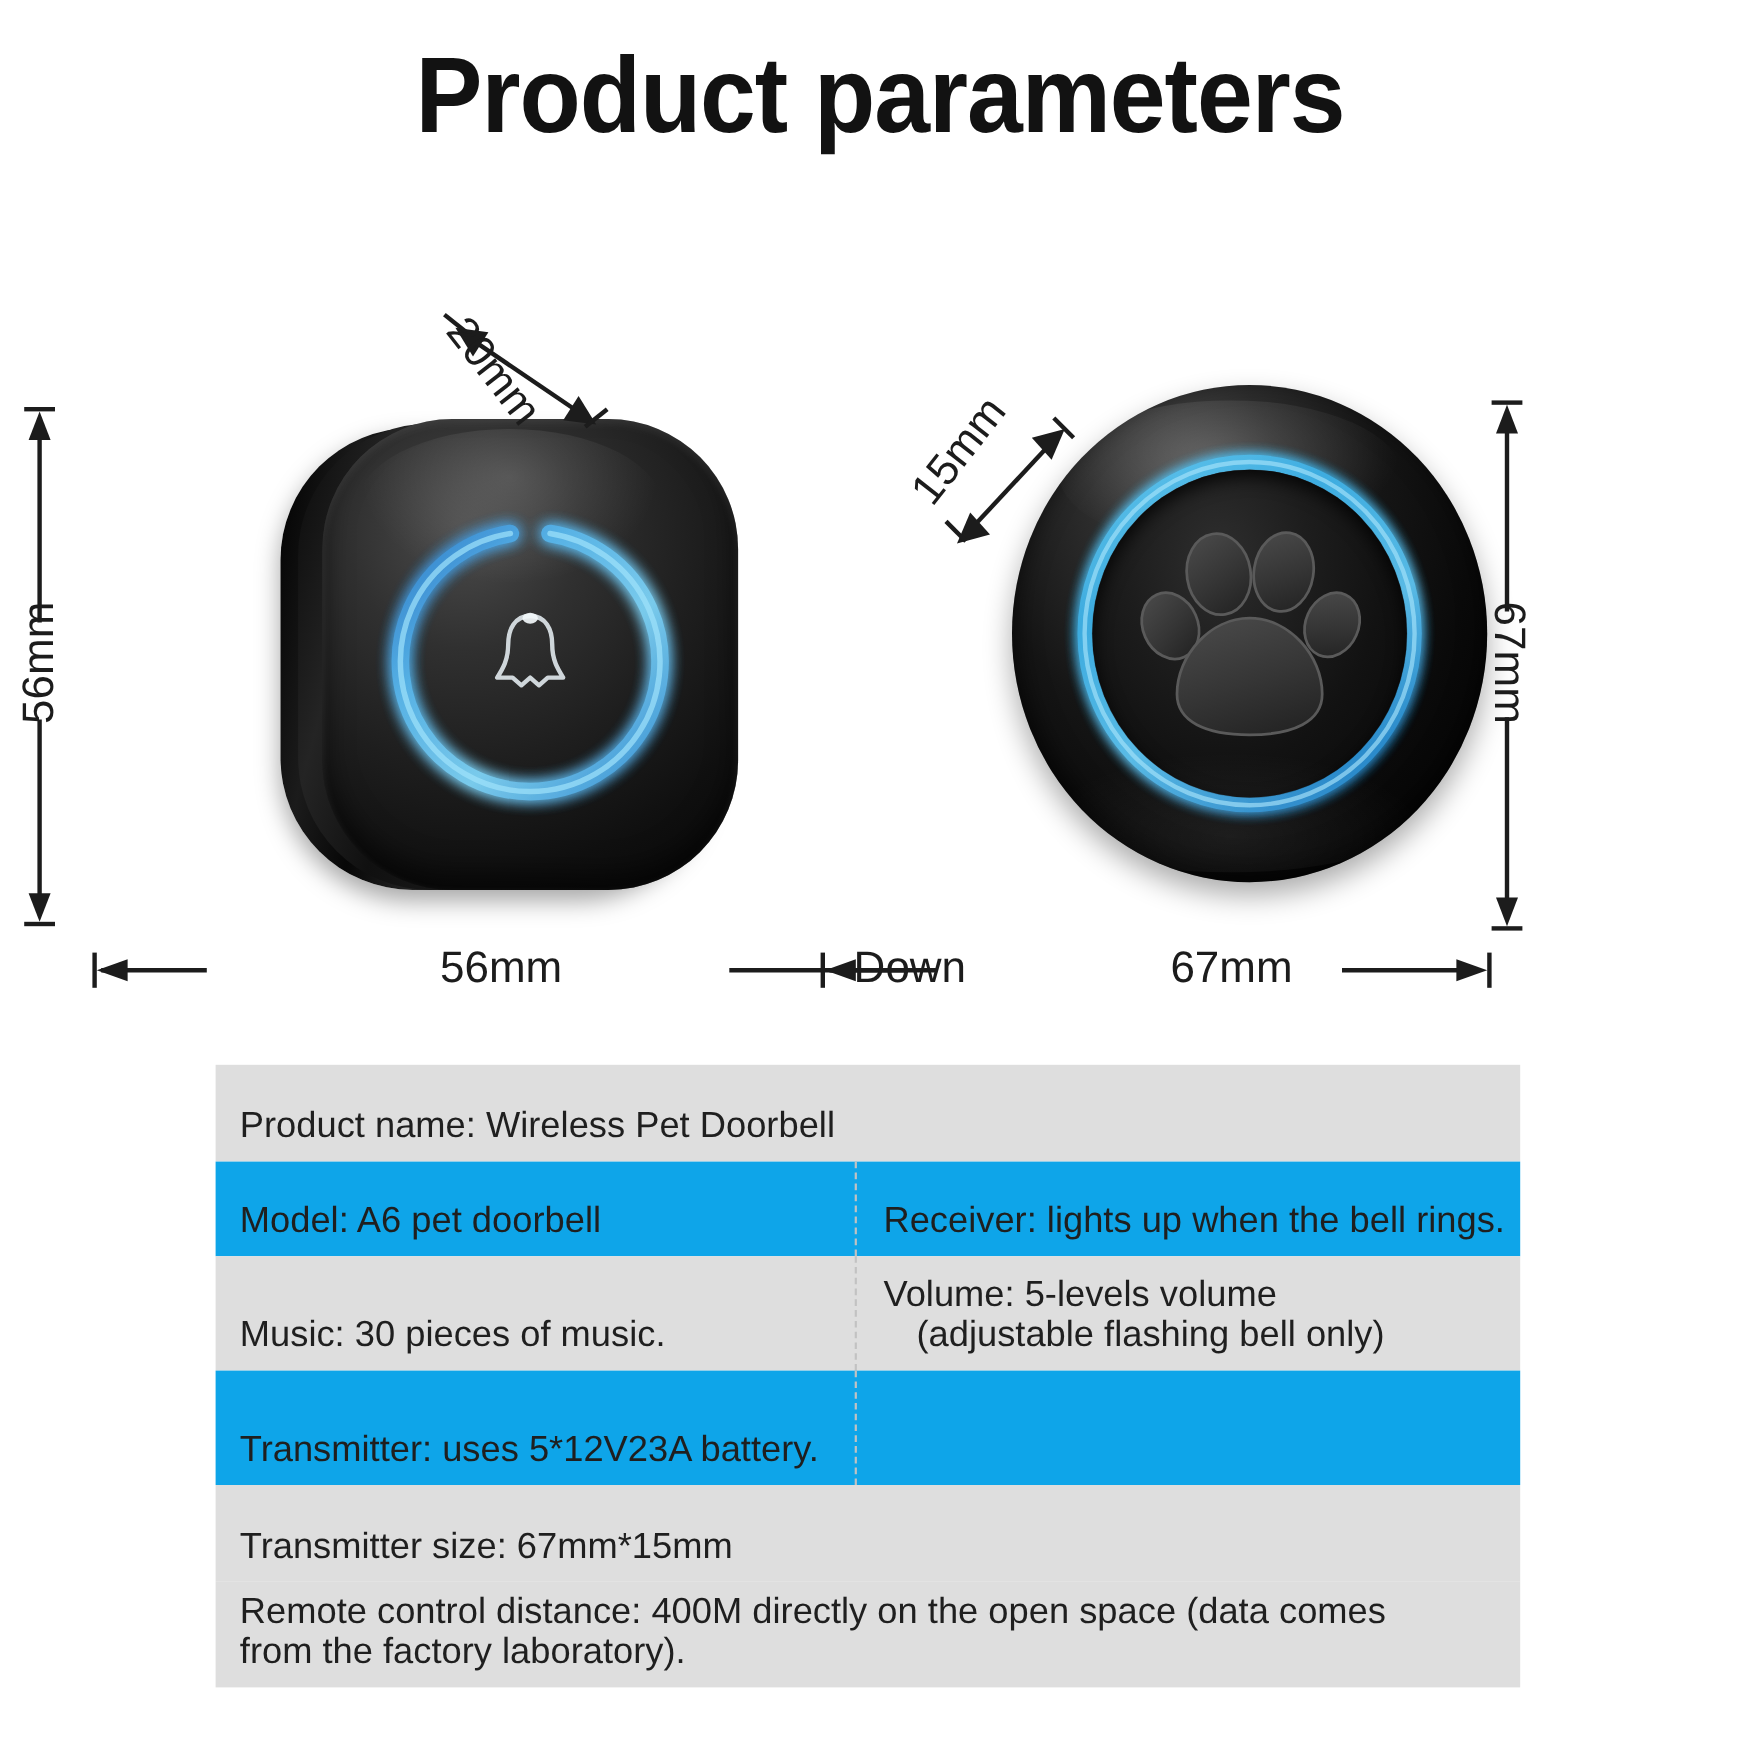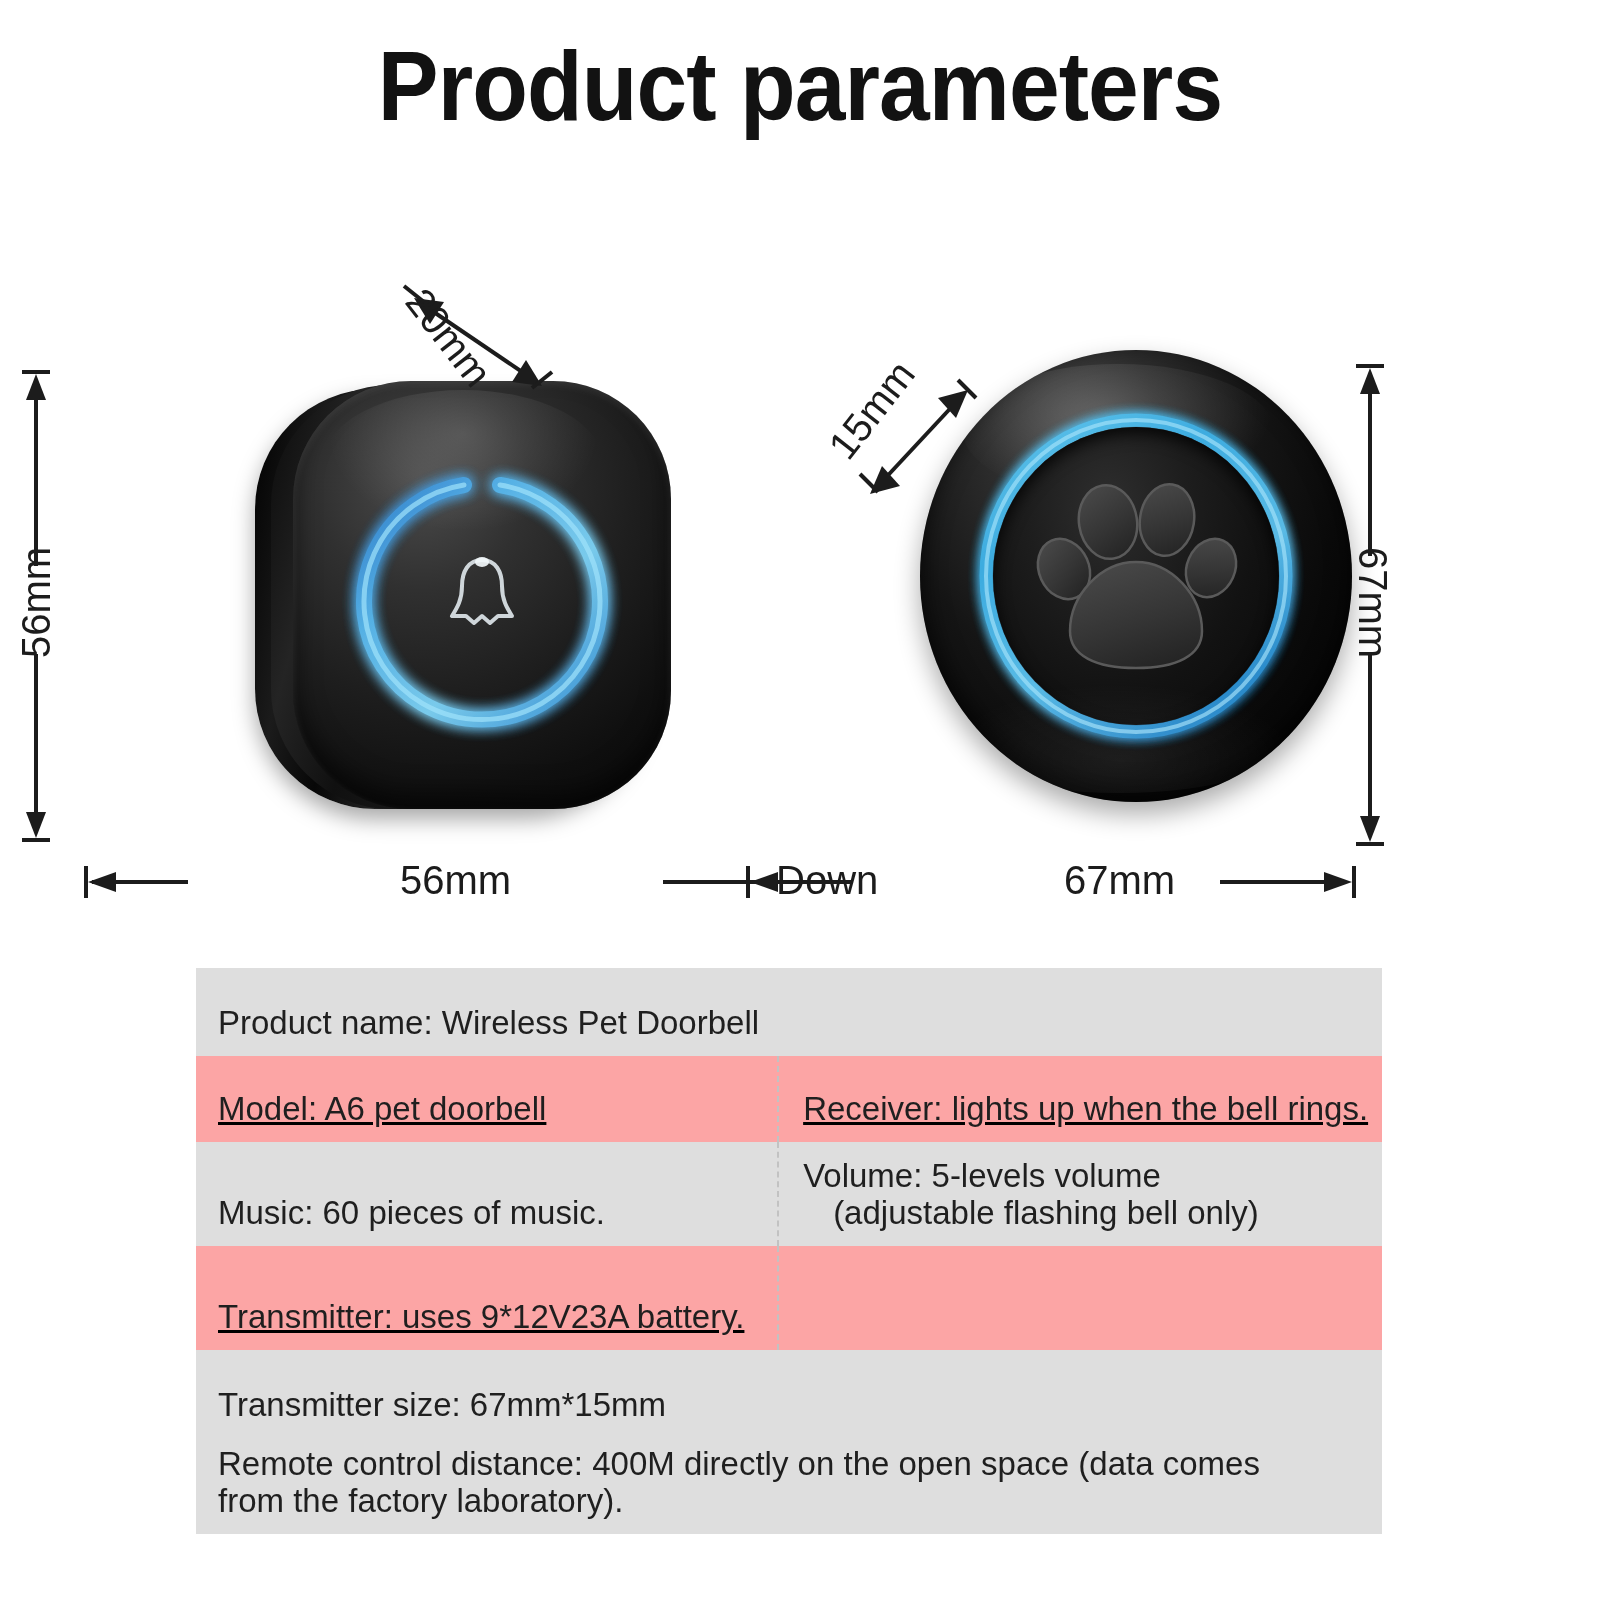--- a/index.html
+++ b/index.html
@@ -192,21 +192,21 @@
     left: 196px;
     top: 968px;
     width: 1186px;
   }
   .srow {
     position: relative;
     width: 100%;
     display: flex;
   }
   .srow.gray  { background: #dedede; }
-  .srow.white { background: #fca5a5; text-decoration: underline; }
+  .srow.white { background: #0ea5e9; }
 
   .scell {
     padding: 14px 0 14px 22px;
     font-family: "Liberation Sans", sans-serif;
     font-size: 33px;
     color: #1f1f1f;
     line-height: 1.14;
     display: flex;
     align-items: flex-end;
   }
@@ -416,36 +416,36 @@
         <span class="txtwrap">
           <span>Receiver: lights up when the bell rings.</span>
         </span>
       </div>
     </div>
 
     <div class="srow gray h3row">
       <div class="vdivider"></div>
       <div class="scell left-col">
         <span class="txtwrap">
-          <span>Music: 60 pieces of music.</span>
+          <span>Music: 30 pieces of music.</span>
         </span>
       </div>
       <div class="scell right-col">
         <span class="txtwrap">
           <span>Volume: 5-levels volume</span>
           <span class="l2">(adjustable flashing bell only)</span>
         </span>
       </div>
     </div>
 
     <div class="srow white h4row">
       <div class="vdivider"></div>
       <div class="scell left-col">
         <span class="txtwrap">
-          <span>Transmitter: uses 9*12V23A battery.</span>
+          <span>Transmitter: uses 5*12V23A battery.</span>
         </span>
       </div>
     </div>
 
     <div class="srow gray h5row">
       <div class="scell full">
         <span class="txtwrap">
           <span>Transmitter size: 67mm*15mm</span>
         </span>
       </div>

